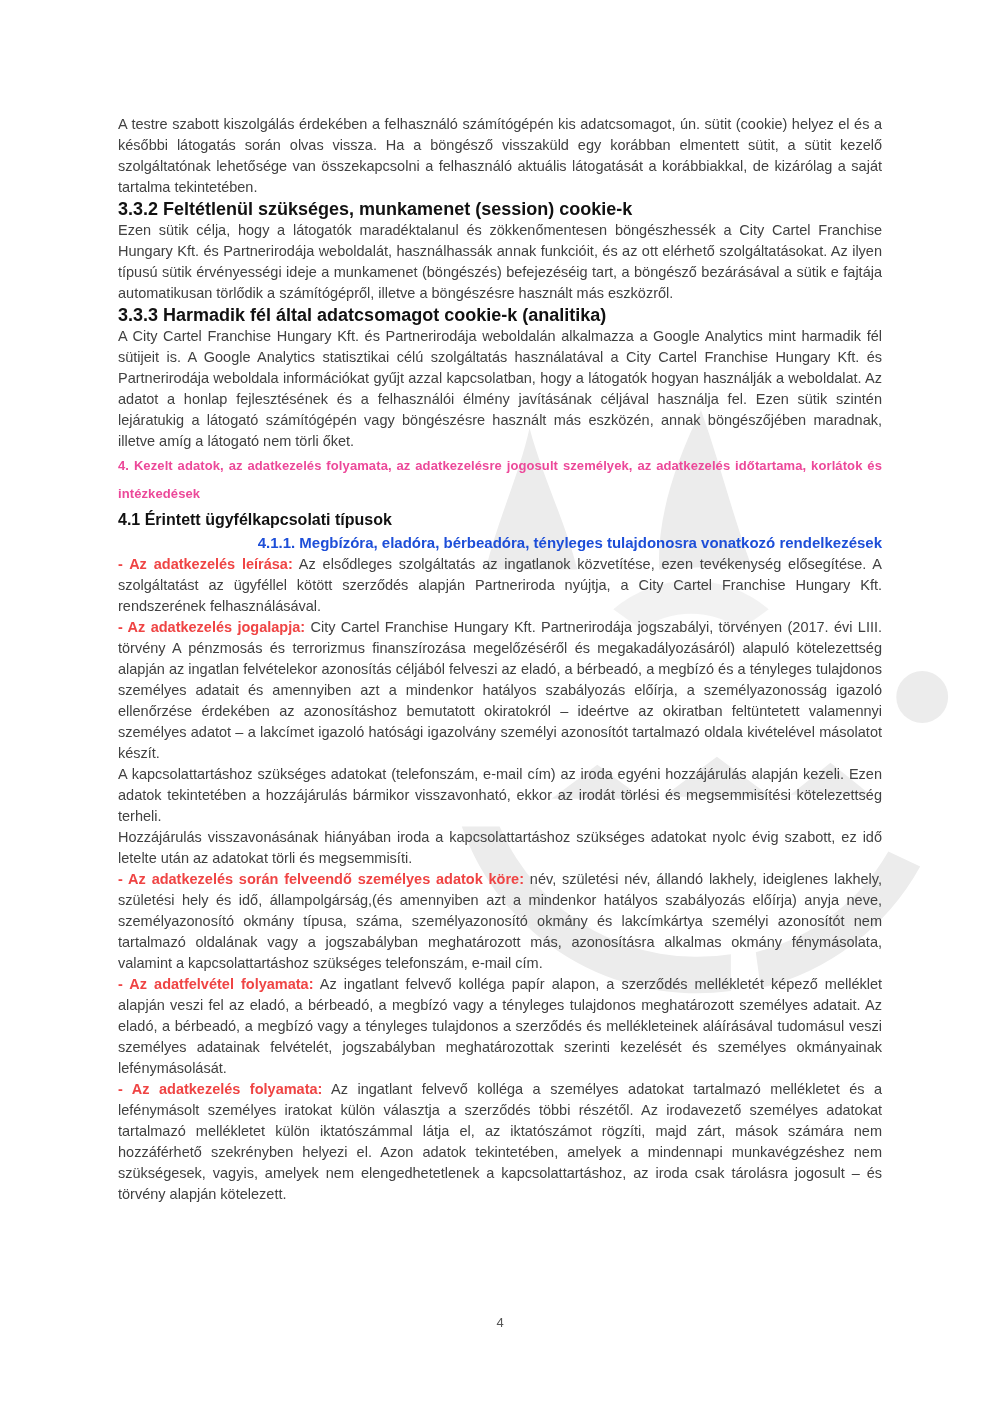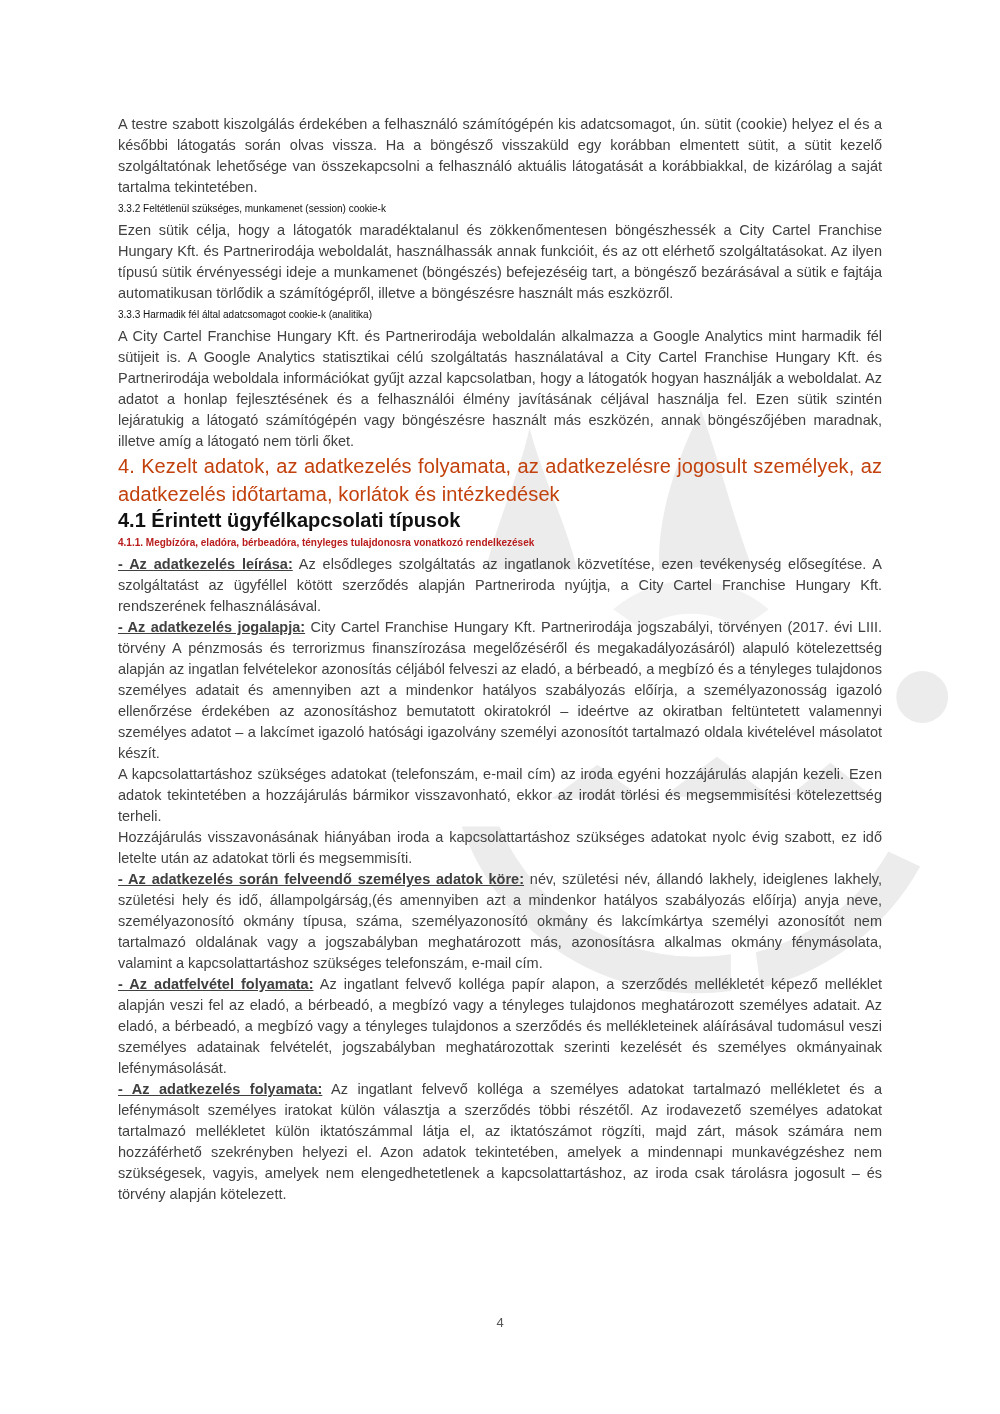--- a/index.html
+++ b/index.html
@@ -31,55 +31,54 @@
     padding: 114px 118px 0 118px;
     width: 764px;
     color: #414141;
     font-size: 14.5px;
     line-height: 21px;
     text-align: justify;
   }
   .content p { margin: 0; }
   .lead {
     font-weight: 700;
-    color: #404040;
-    text-decoration: underline;
+    color: #ef4444;
   }
   .sub-heading {
     margin: 19px 0 0 0;
-    font-size: 10px;
+    font-size: 18px;
     line-height: 22px;
-    font-weight: 400;
+    font-weight: 700;
     color: #111111;
     text-align: left;
   }
   .section-title {
     margin: 22px 0 21px 0;
-    font-size: 20px;
+    font-size: 13px;
     line-height: 28px;
-    font-weight: 400;
-    color: #c2410c;
+    font-weight: 700;
+    color: #ec4899;
     text-align: justify;
     letter-spacing: 0.1px;
   }
   .h41 {
     margin: 0;
-    font-size: 20px;
+    font-size: 16px;
     line-height: 24px;
     font-weight: 700;
     color: #111111;
     text-align: left;
   }
   .h411 {
     margin: 0 0 1px 0;
-    font-size: 10px;
+    font-size: 15px;
     line-height: 22px;
     font-weight: 700;
-    color: #b91c1c;
-    text-align: left;
+    color: #1d4ed8;
+    text-align: right;
   }
   .page-footer {
     position: absolute;
     left: 0;
     top: 1315px;
     width: 100%;
     text-align: center;
     font-size: 13px;
     color: #555555;
     z-index: 1;

